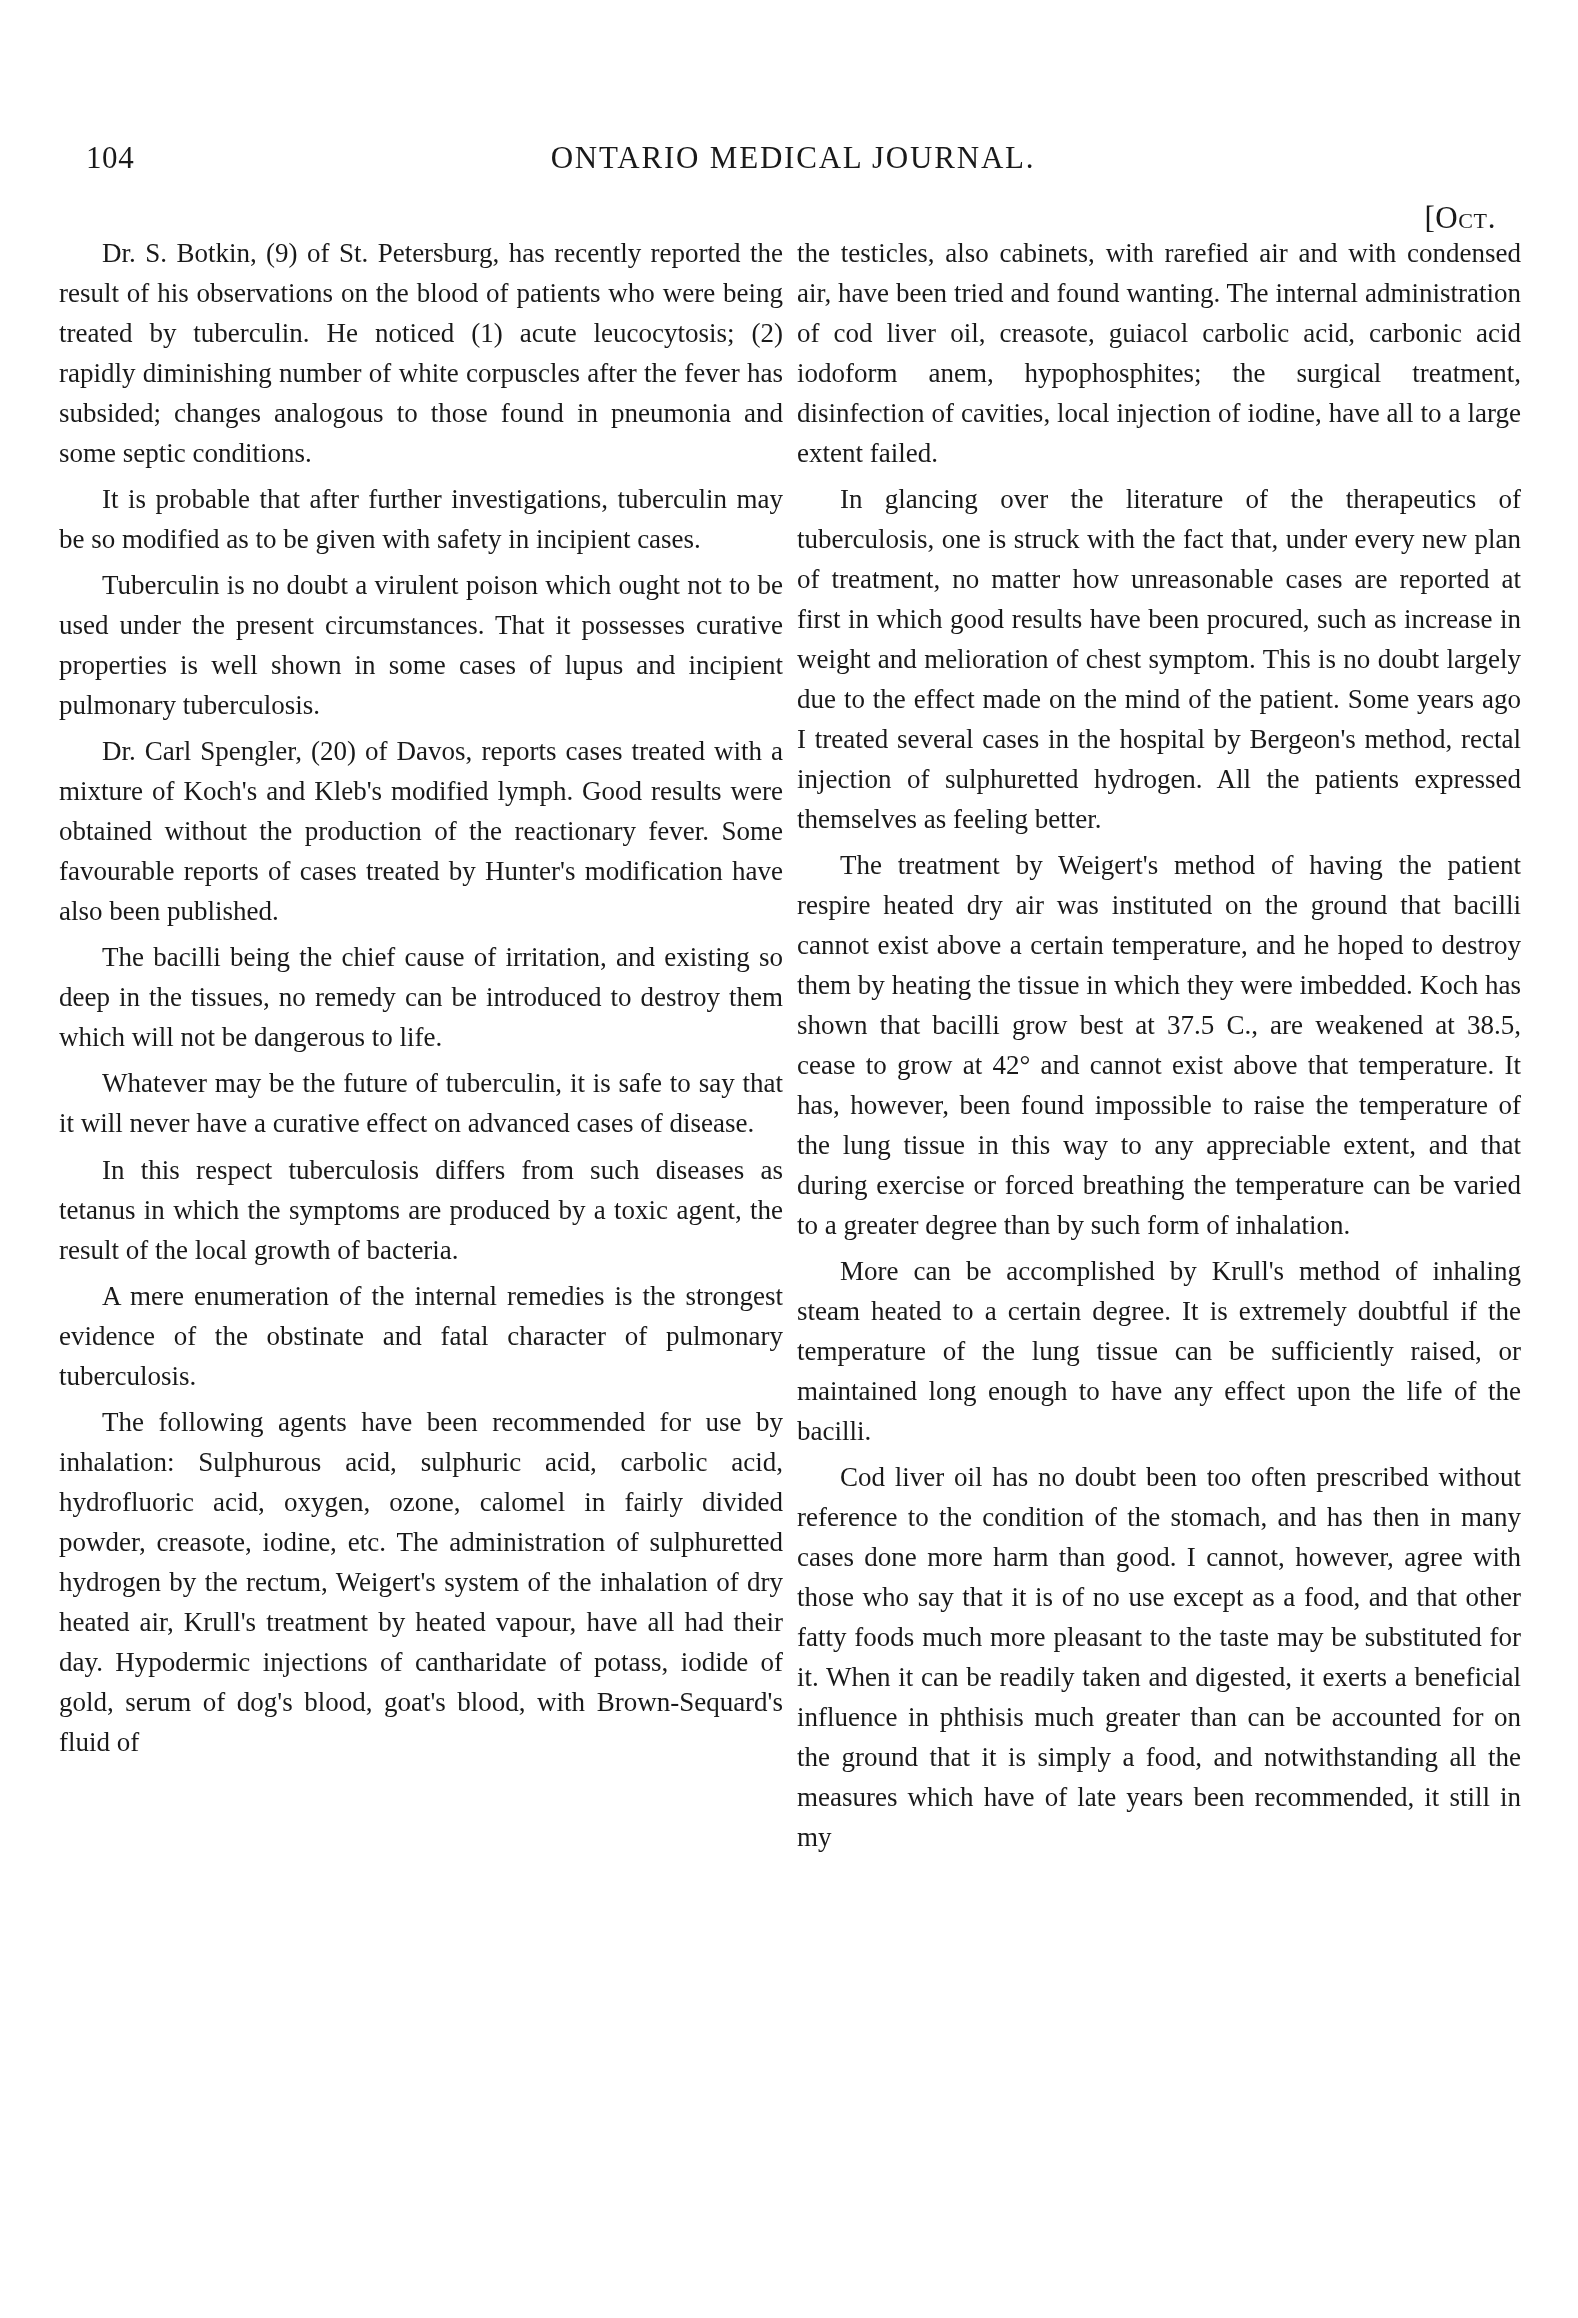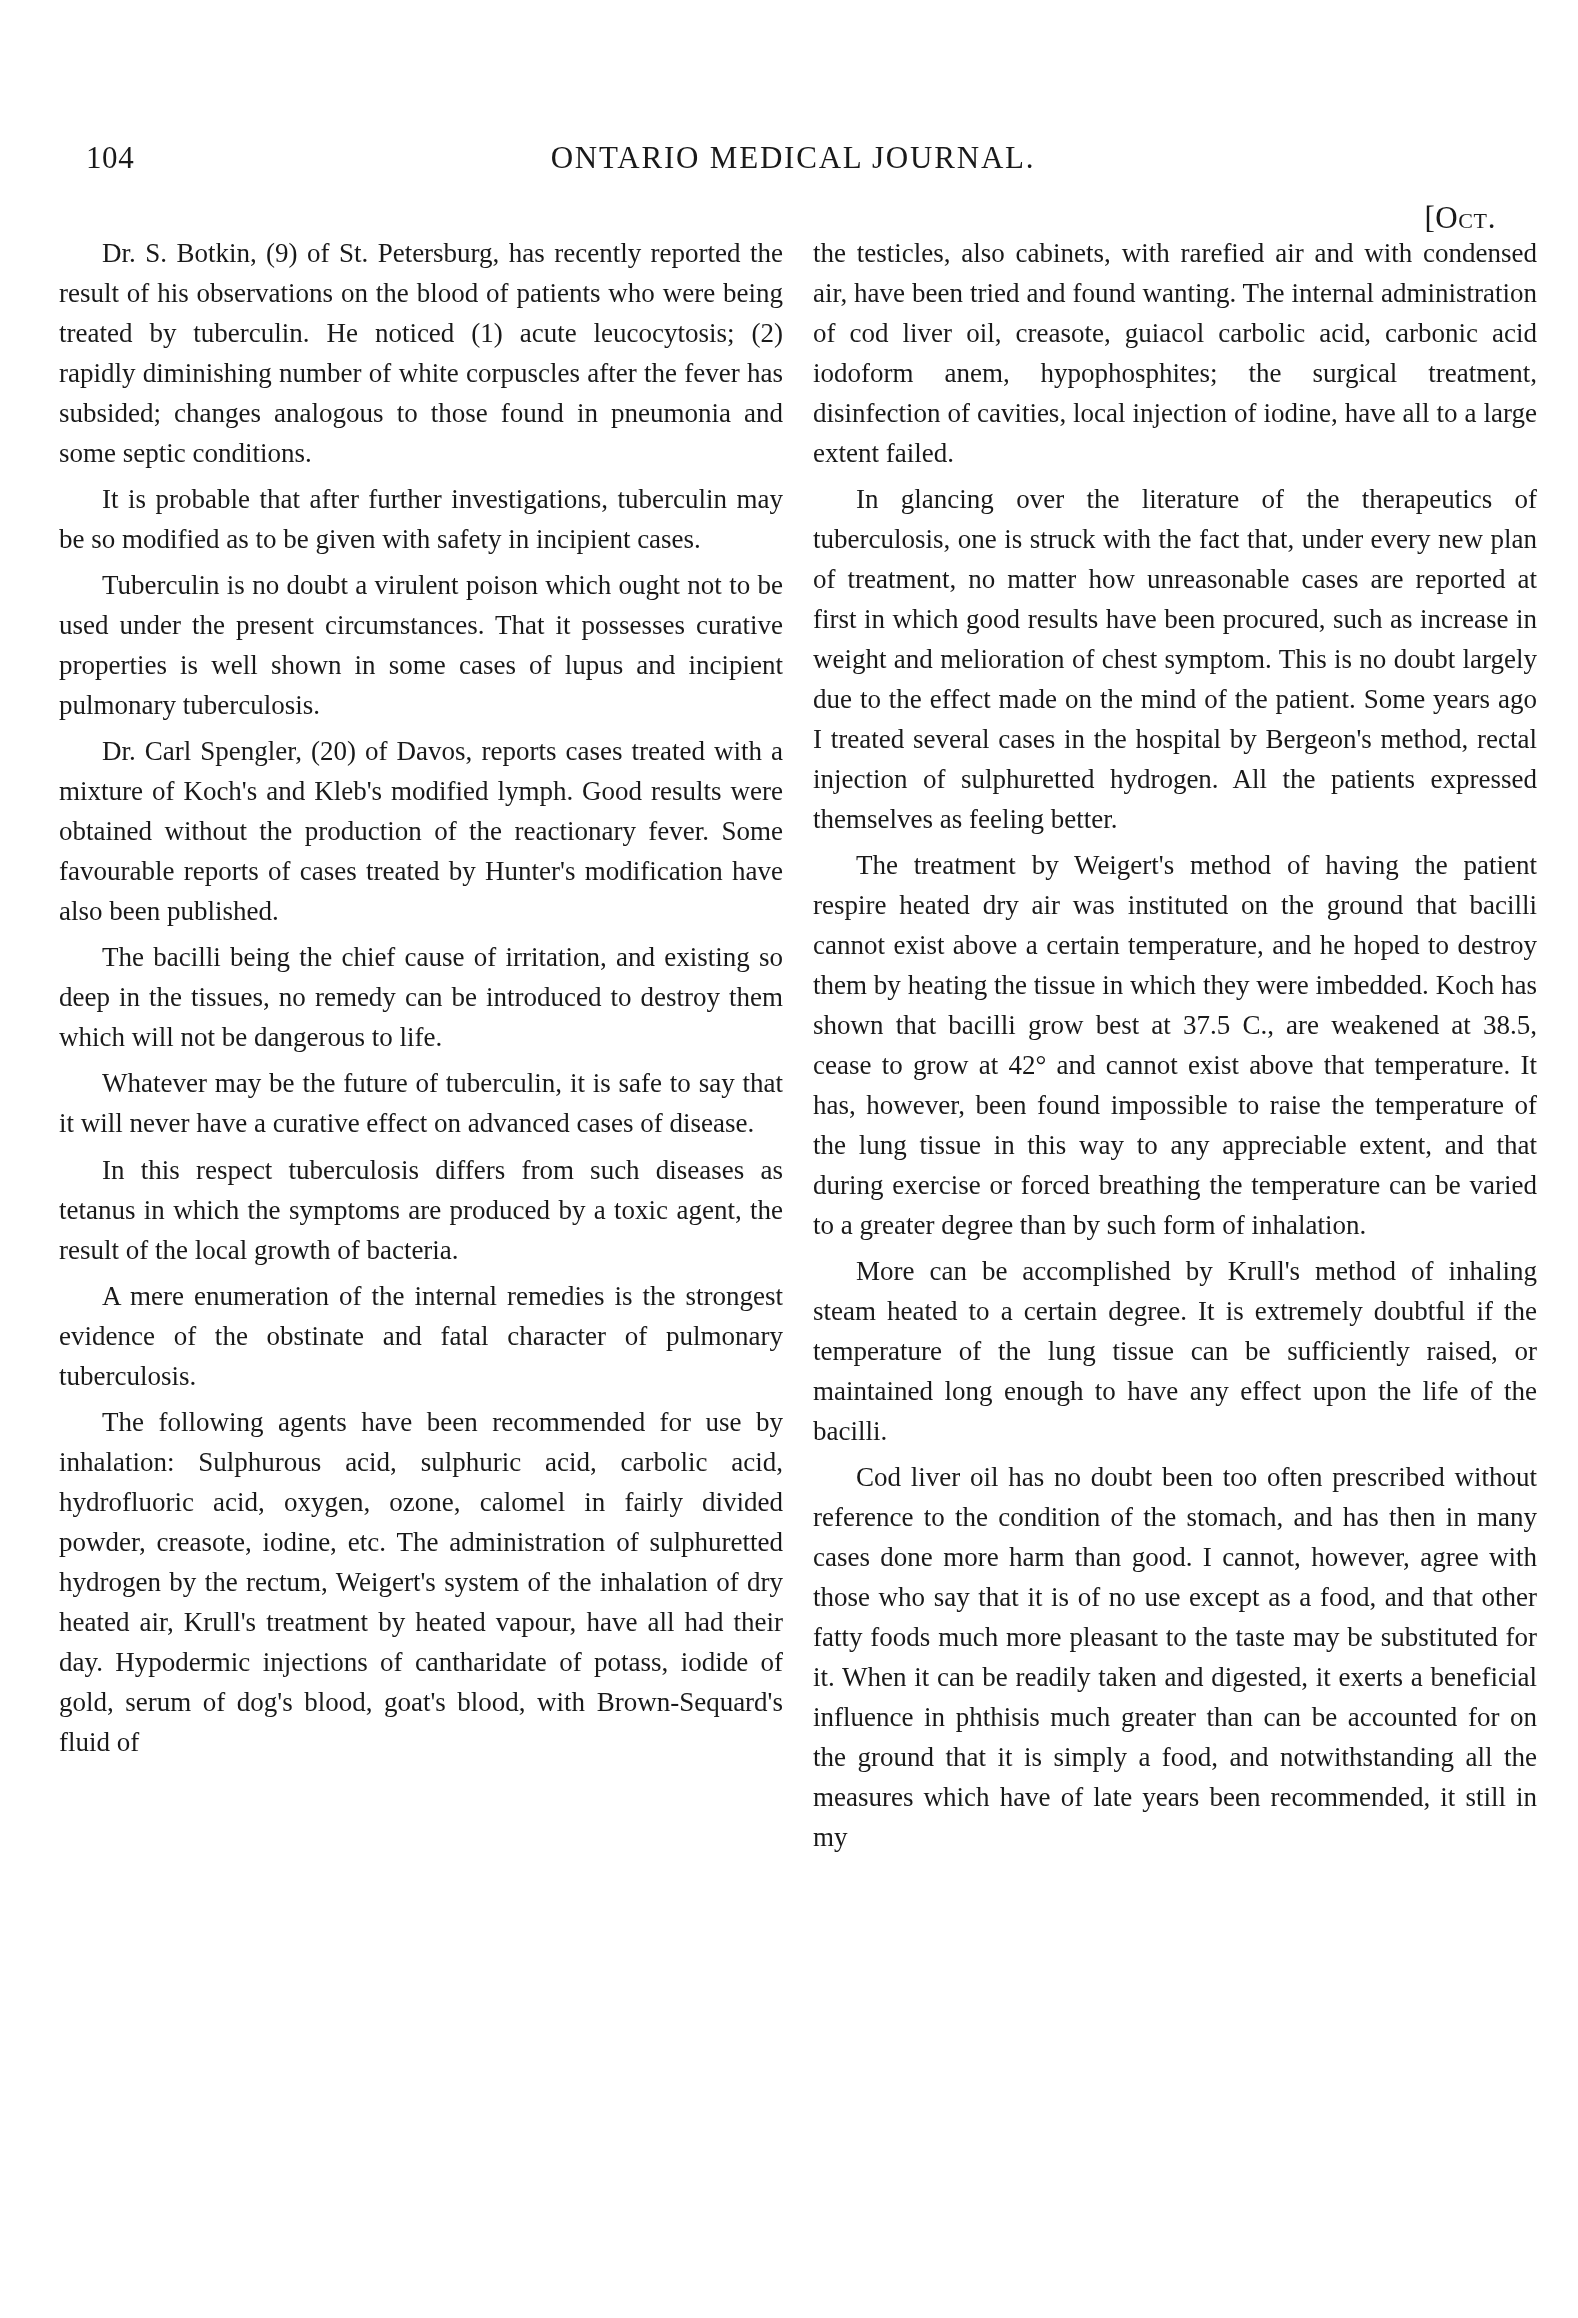--- a/index.html
+++ b/index.html
@@ -14,21 +14,21 @@
     font-size: 31px; letter-spacing: 0.6px;
   }
   .running-head .pg { position: absolute; left: 0; top: 0; }
   .running-head .title { position: absolute; left: 4px; right: 0; text-align: center; top: 0; letter-spacing: 1.8px; }
   .running-head .month { position: absolute; right: 0; top: 12px; font-variant: small-caps; margin-top: 48px; }
   .col {
     position: absolute; top: 233px; width: 724px;
     font-size: 27px; line-height: 40px; text-align: justify;
   }
   .col.left { left: 59px; }
-  .col.right { left: 797px; width: 724px; margin-left: 16px; }
+  .col.right { left: 797px; width: 724px; }
   .col p { margin: 0 0 6.1px 0; text-indent: 0; }
   .col p.indent { text-indent: 43px; }
 </style>
 </head>
 <body>
 
 <div class="page">
   <div class="running-head">
     <span class="pg">104</span>
     <span class="title">ONTARIO MEDICAL JOURNAL.</span>

